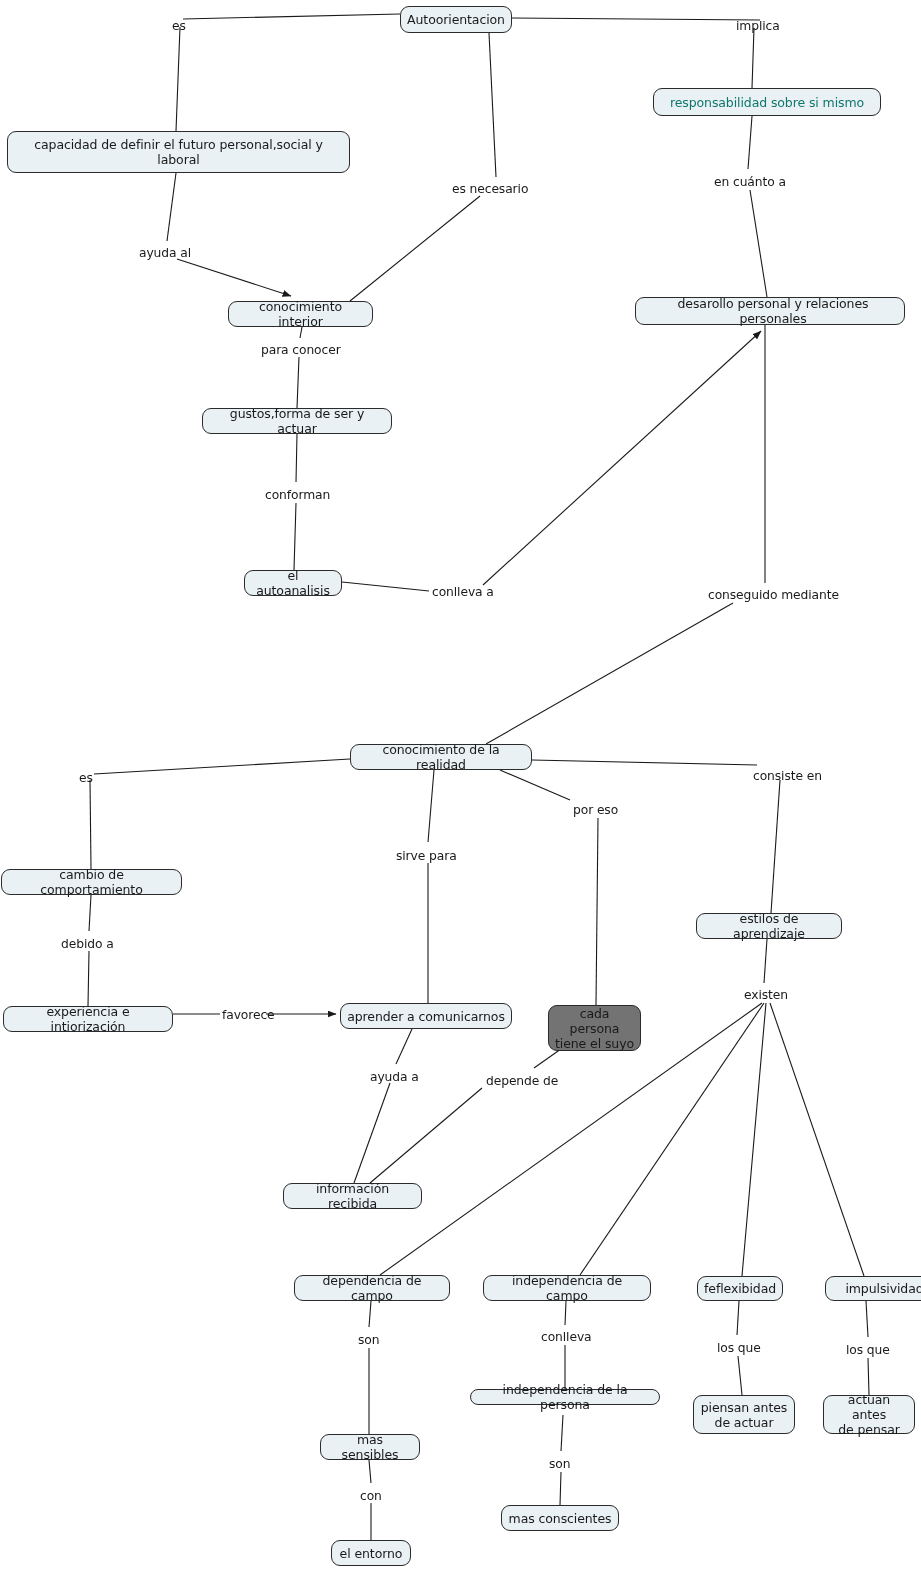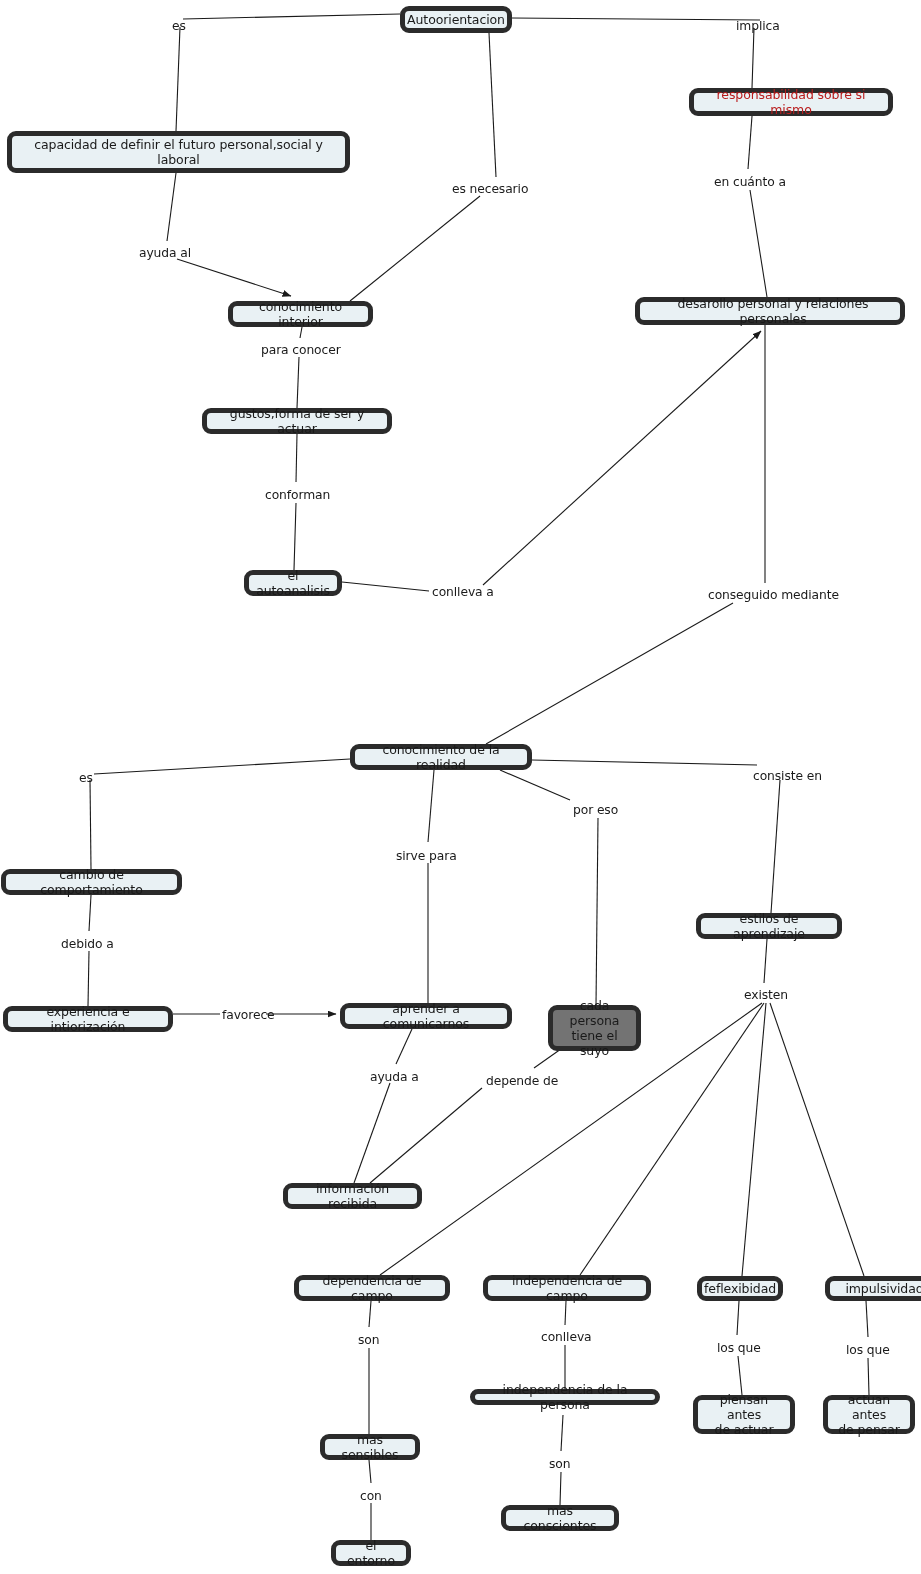--- a/index.html
+++ b/index.html
@@ -23,21 +23,21 @@
     left: 0;
     top: 0;
     width: 921px;
     height: 1574px;
     pointer-events: none;
   }
   .node {
     position: absolute;
     box-sizing: border-box;
     background: #e9f1f4;
-    border: 5px solid #0c4a6e;
+    border: 1px solid #0c4a6e;
     border-radius: 9px;
     display: flex;
     align-items: center;
     justify-content: center;
     text-align: center;
     color: #1a1a1a;
     font-size: 12.5px;
     line-height: 15px;
     padding: 0 6px;
     white-space: pre-line;
@@ -115,21 +115,21 @@
         <polyline points="868 1358 869 1395" fill="none" stroke="#1a1a1a" stroke-width="1.1"></polyline>
         <polyline points="369 1460 371 1483" fill="none" stroke="#1a1a1a" stroke-width="1.1"></polyline>
         <polyline points="371 1503 371 1540" fill="none" stroke="#1a1a1a" stroke-width="1.1"></polyline>
         <polyline points="563 1415 561 1451" fill="none" stroke="#1a1a1a" stroke-width="1.1"></polyline>
         <polyline points="561 1472 560 1505" fill="none" stroke="#1a1a1a" stroke-width="1.1"></polyline>
       </g>
   </svg>
   <div id="nodes-group">
       <div class="node" style="left: 400px; top: 6px; width: 112px; height: 27px; background: rgb(233, 241, 244); border-color: rgb(43, 43, 43); color: rgb(26, 26, 26);">Autoorientacion</div>
       <div class="node" style="left: 7px; top: 131px; width: 343px; height: 42px; background: rgb(233, 241, 244); border-color: rgb(43, 43, 43); color: rgb(26, 26, 26);">capacidad de definir el futuro personal,social y laboral</div>
-      <div class="node" style="left: 653px; top: 88px; width: 204px; height: 28px; background: rgb(233, 241, 244); border-color: rgb(43, 43, 43); color: #b91c1c; margin-left: 36px;">responsabilidad sobre si mismo</div>
+      <div class="node" style="left: 653px; top: 88px; width: 228px; height: 28px; background: rgb(233, 241, 244); border-color: rgb(43, 43, 43); color: #0f766e;">responsabilidad sobre si mismo</div>
       <div class="node" style="left: 635px; top: 297px; width: 270px; height: 28px; background: rgb(233, 241, 244); border-color: rgb(43, 43, 43); color: rgb(26, 26, 26); padding-left: 12px;">desarollo personal y relaciones personales</div>
       <div class="node" style="left: 228px; top: 301px; width: 145px; height: 26px; background: rgb(233, 241, 244); border-color: rgb(43, 43, 43); color: rgb(26, 26, 26);">conocimiento interior</div>
       <div class="node" style="left: 202px; top: 408px; width: 190px; height: 26px; background: rgb(233, 241, 244); border-color: rgb(43, 43, 43); color: rgb(26, 26, 26);">gustos,forma de ser y actuar</div>
       <div class="node" style="left: 244px; top: 570px; width: 98px; height: 26px; background: rgb(233, 241, 244); border-color: rgb(43, 43, 43); color: rgb(26, 26, 26);">el autoanalisis</div>
       <div class="node" style="left: 350px; top: 744px; width: 182px; height: 26px; background: rgb(233, 241, 244); border-color: rgb(43, 43, 43); color: rgb(26, 26, 26);">conocimiento de la realidad</div>
       <div class="node" style="left: 1px; top: 869px; width: 181px; height: 26px; background: rgb(233, 241, 244); border-color: rgb(43, 43, 43); color: rgb(26, 26, 26);">cambio de comportamiento</div>
       <div class="node" style="left: 3px; top: 1006px; width: 170px; height: 26px; background: rgb(233, 241, 244); border-color: rgb(43, 43, 43); color: rgb(26, 26, 26);">experiencia e intiorización</div>
       <div class="node" style="left: 340px; top: 1003px; width: 172px; height: 26px; background: rgb(233, 241, 244); border-color: rgb(43, 43, 43); color: rgb(26, 26, 26);">aprender a comunicarnos</div>
       <div class="node" style="left: 548px; top: 1005px; width: 93px; height: 46px; background: #737373; border-color: rgb(43, 43, 43); color: rgb(26, 26, 26);">cada persona
 tiene el suyo</div>

